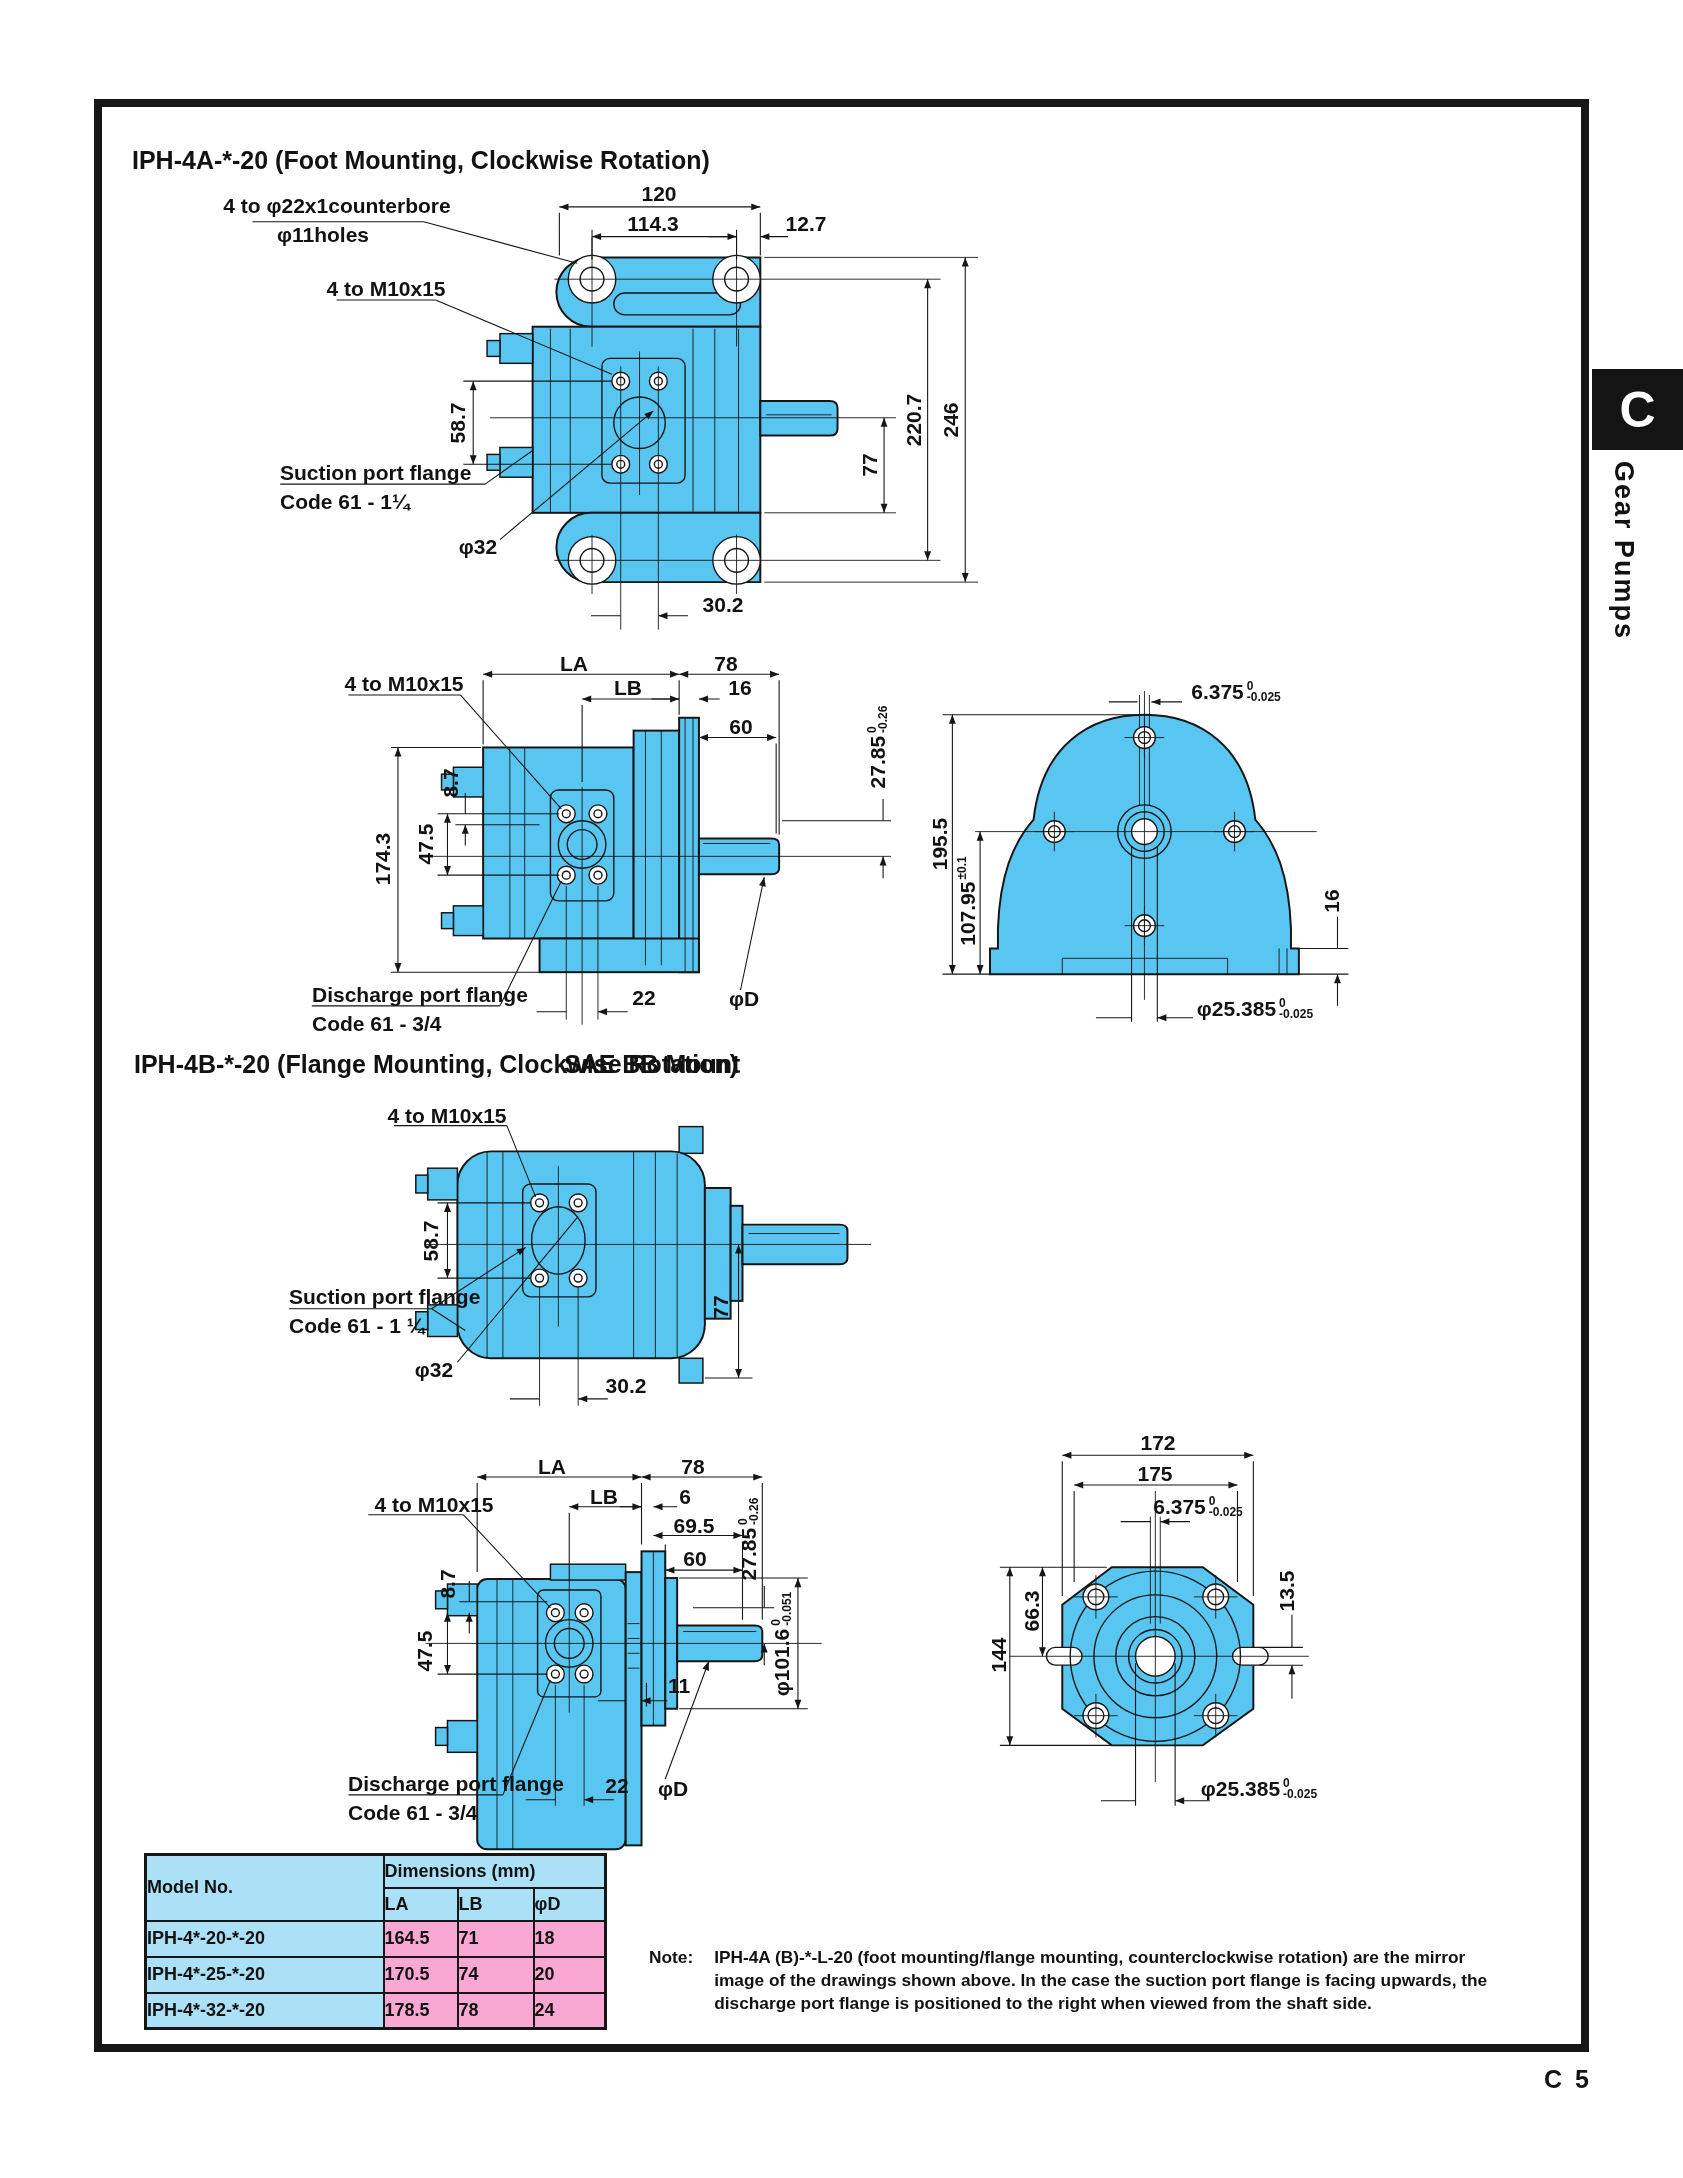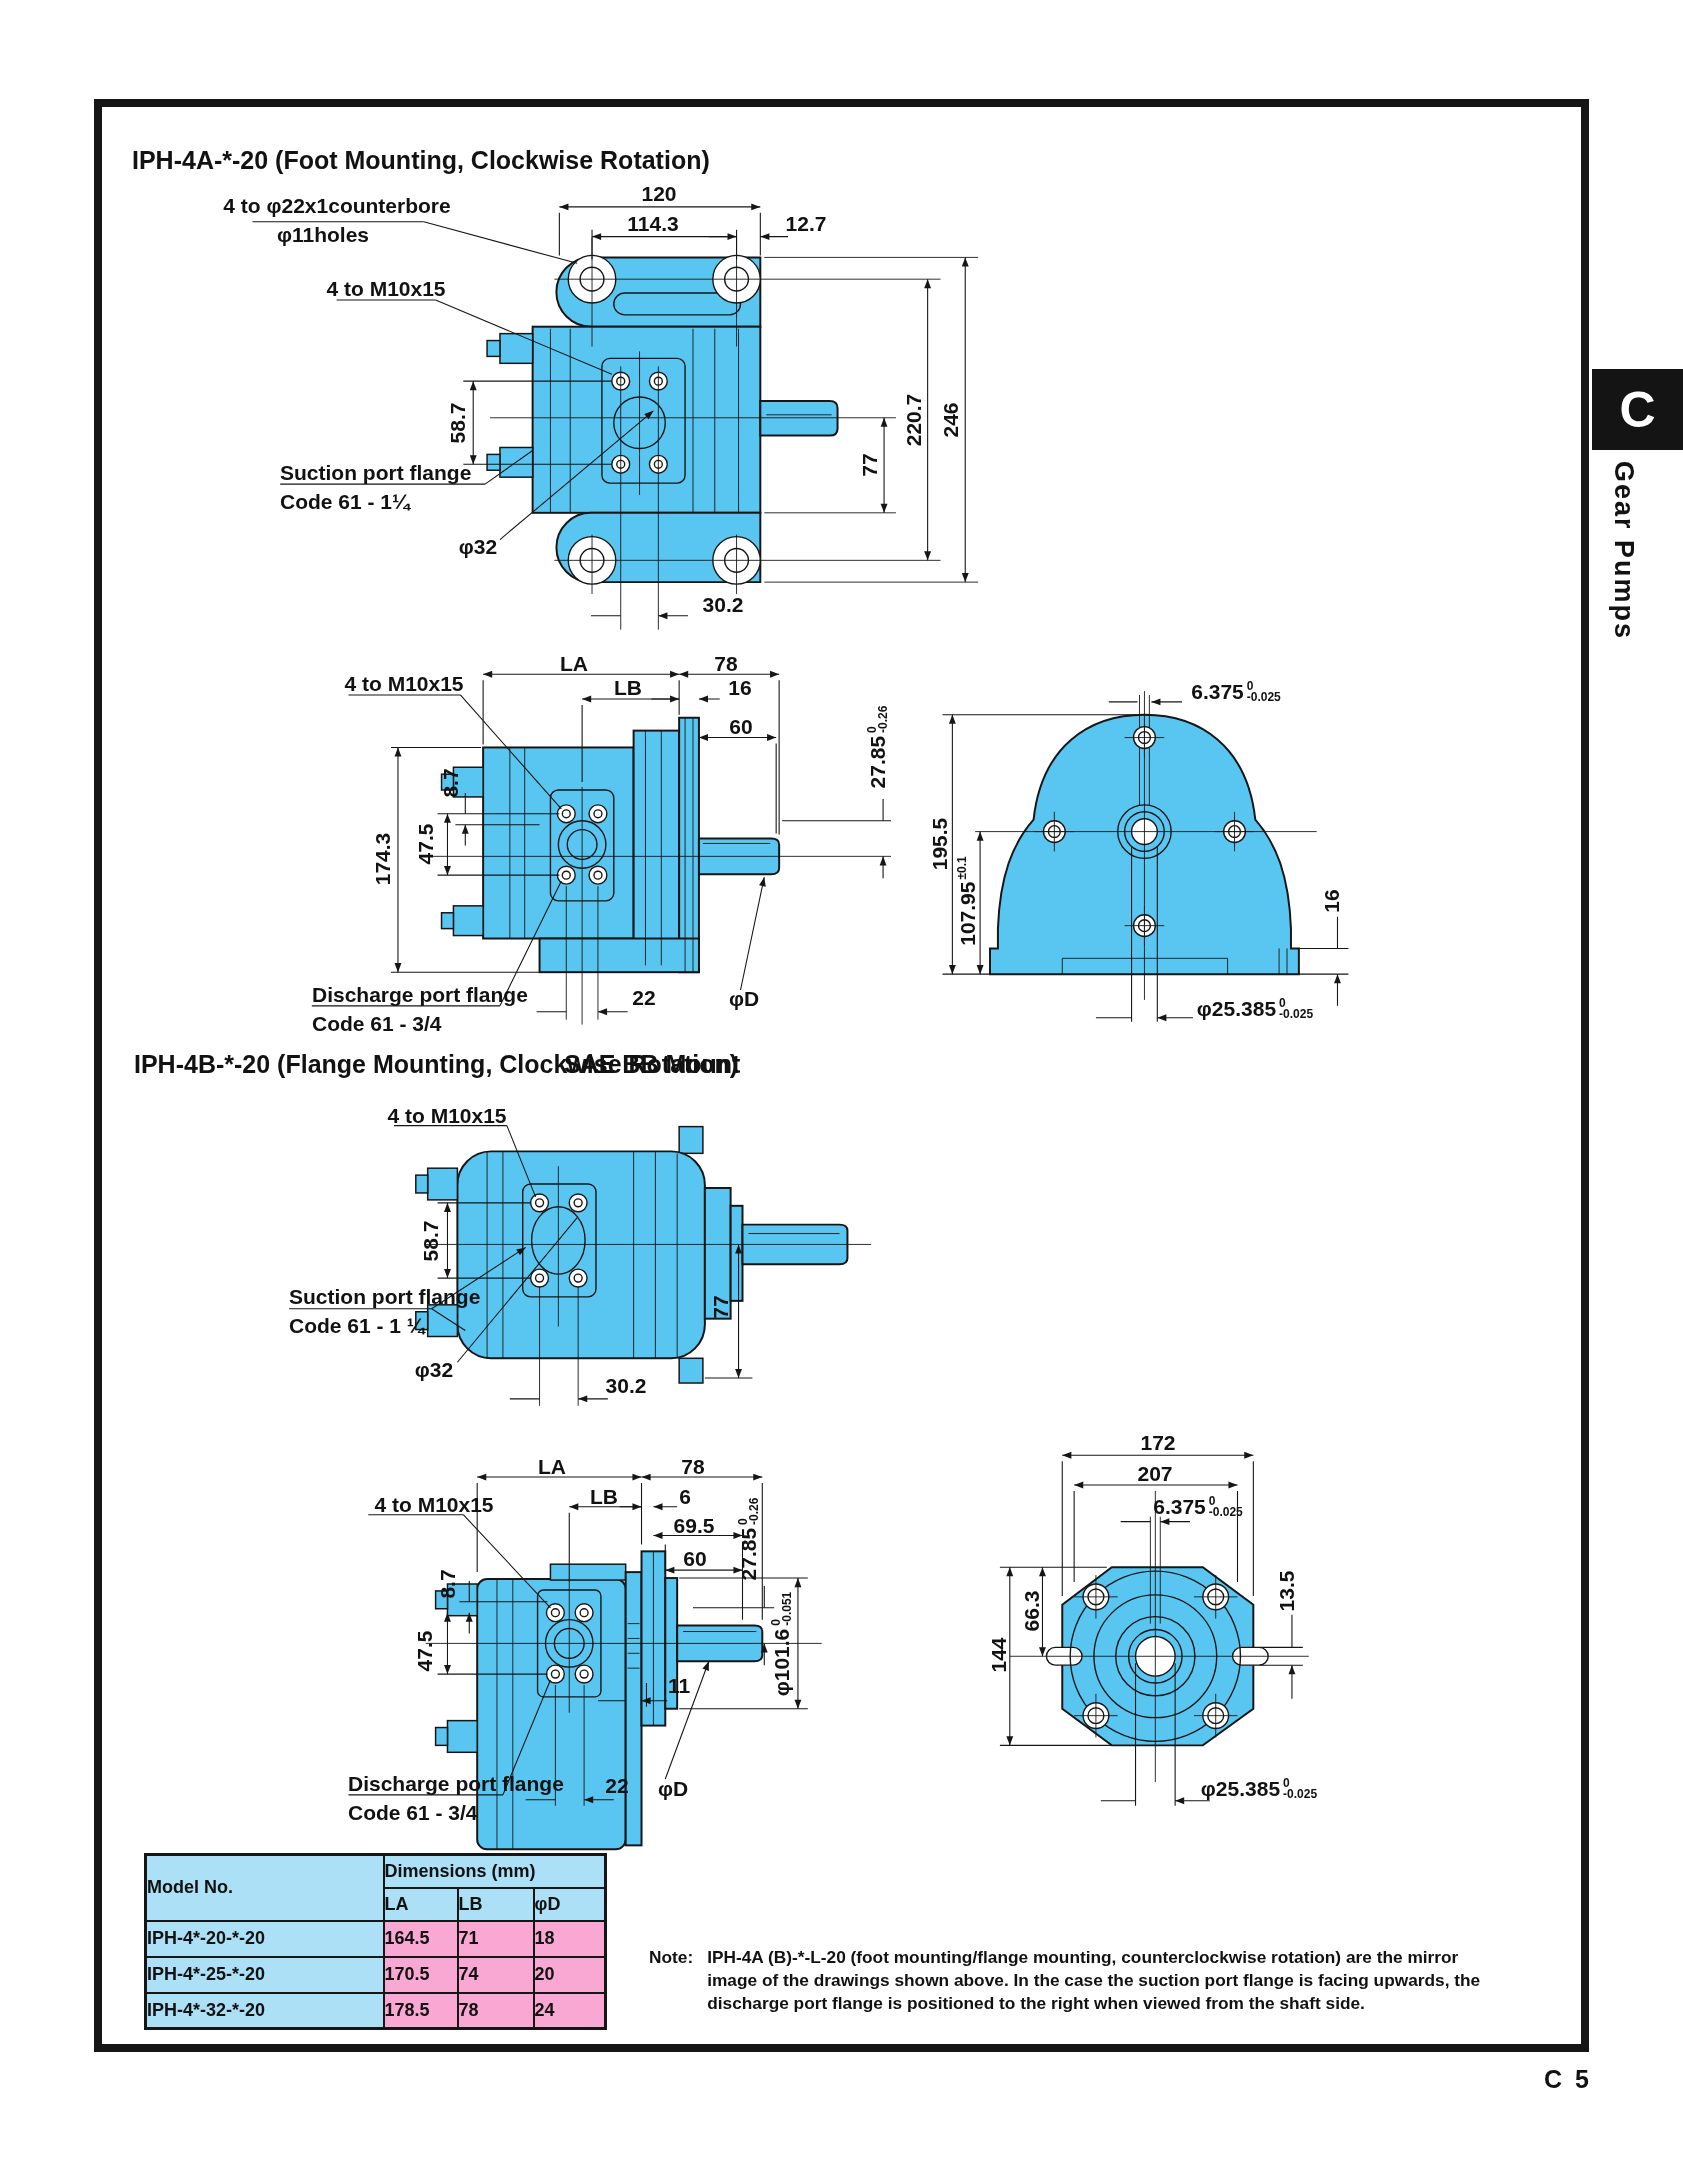--- a/index.html
+++ b/index.html
@@ -16,21 +16,21 @@
   .lb{position:absolute;font-size:21px;font-weight:700;white-space:nowrap;transform:translate(-50%,-50%);display:inline-flex;align-items:center;line-height:1}
   .lba{position:absolute;font-size:21px;font-weight:700;white-space:nowrap;transform:translateY(-50%);display:inline-flex;align-items:center;line-height:1}
   .rot{transform:translate(-50%,-50%) rotate(-90deg)}
   .tol{display:inline-flex;flex-direction:column;margin-left:3px;font-size:12px;line-height:10.4px;font-weight:700}
   .tol i{font-style:normal}
   .sup{font-size:12px;margin-left:2px;align-self:flex-start;line-height:10px}
   .title{position:absolute;font-size:25px;font-weight:700;white-space:nowrap}
   .dims{position:absolute;left:144px;top:1853px;border-collapse:collapse;table-layout:fixed;font-size:18px;font-weight:700;text-align:left;border:3px solid #161616}
   .dims td{border:2px solid #161616;background:#f9a8d4}
   .dims td.hc,.dims td.mc{background:#ace0f6}
-  .note{position:absolute;left:649px;top:1946px;width:871px;display:flex;gap:14px;font-size:17.3px;font-weight:700;line-height:23px}
+  .note{position:absolute;left:649px;top:1946px;width:871px;display:flex;gap:21px;font-size:17.3px;font-weight:700;line-height:23px}
   .note .ntx{display:block}
   .pn{position:absolute;left:1544px;top:2065px;font-size:25px;font-weight:600;letter-spacing:3px;white-space:nowrap}
   .tabc{position:absolute;left:1592px;top:369px;width:91px;height:81px;background:#141414;color:#fff;display:flex;align-items:center;justify-content:center;font-size:50px;font-weight:700}
   .tabtxt{position:absolute;left:1608px;top:461px;writing-mode:vertical-rl;font-size:27px;font-weight:600;letter-spacing:2px;white-space:nowrap}
 </style>
 </head>
 <body>
 
 <div class="frame"></div>
 
@@ -347,21 +347,21 @@
   </span>
 <span class="lb rot" style="left:447px;top:1584px">8.7</span>
 <span class="lb rot" style="left:424px;top:1651px">47.5</span>
 <span class="lb" style="left:679px;top:1685px">11</span>
 <span class="lb" style="left:617px;top:1785px">22</span>
 <span class="lb" style="left:673px;top:1788px">φD</span>
 <span class="lba" style="left:348px;top:1783px">Discharge port flange</span>
 <span class="lba" style="left:348px;top:1812px">Code 61 - 3/4</span>
 
 <span class="lb" style="left:1158px;top:1442px">172</span>
-<span class="lb" style="left:1155px;top:1473px">207</span>
+<span class="lb" style="left:1155px;top:1473px">175</span>
 <span class="lb" style="left:1198px;top:1506px">
     <span>6.375</span>
     <span class="tol">
       <i>0</i>
       <i>-0.025</i>
     </span>
   </span>
 <span class="lb rot" style="left:1031px;top:1611px">66.3</span>
 <span class="lb rot" style="left:998px;top:1655px">144</span>
 <span class="lb rot" style="left:1286px;top:1591px">13.5</span>

